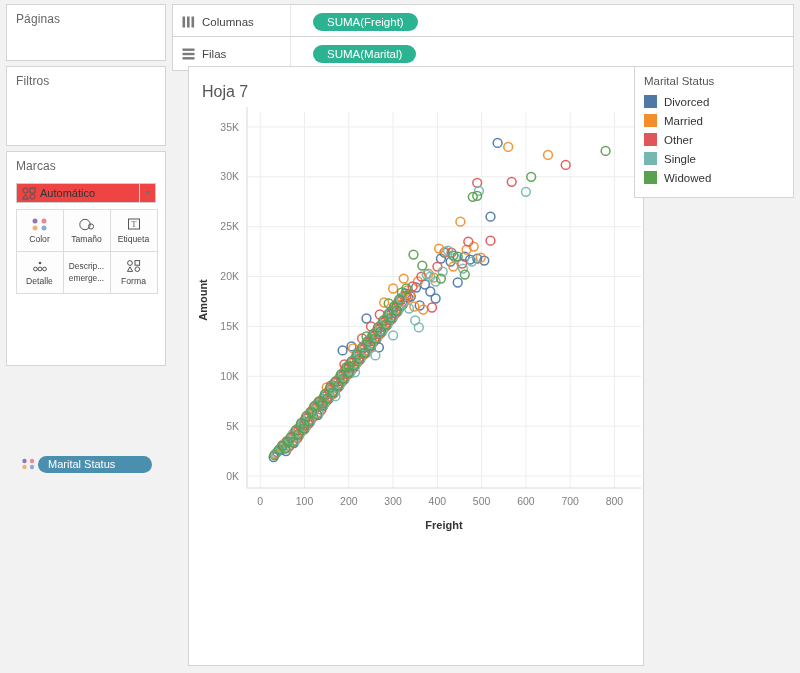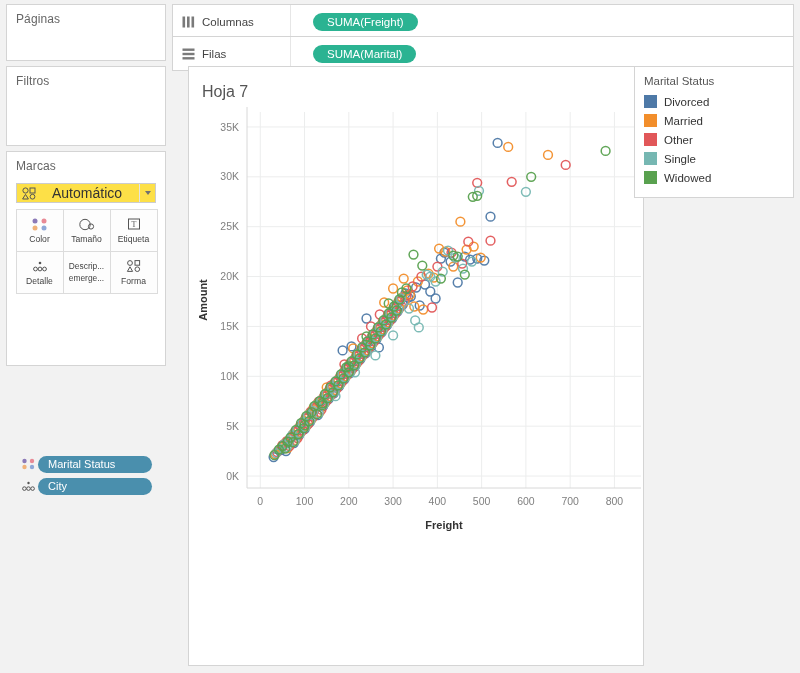--- a/index.html
+++ b/index.html
@@ -34,27 +34,26 @@
   #pages-card  { left: 6px;  top: 4px;   width: 160px; height: 57px; }
   #filters-card{ left: 6px;  top: 66px;  width: 160px; height: 80px; }
   #marks-card  { left: 6px;  top: 151px; width: 160px; height: 215px; }
 
   
   .mark-type {
     position: absolute;
     left: 9px; top: 31px;
     width: 140px; height: 20px;
     border: 1px solid #cccccc;
-    background: #fde047;
+    background: #ef4444;
     box-sizing: border-box;
     display: flex;
     align-items: center;
-    font-size: 14px;
+    font-size: 11px;
     color: #333333;
-    gap: 12px;
   }
   .mark-type .mt-icon { margin: 0 4px 0 5px; display:flex; }
   .mark-type .mt-label { flex: 1; }
   .mark-type .mt-caret {
     width: 15px;
     border-left: 1px solid #e3e3e3;
     height: 100%;
     display: flex; align-items: center; justify-content: center;
   }
   .caret-dn {
@@ -296,31 +295,20 @@
         <svg width="17" height="14" viewBox="0 0 17 14">
           <circle cx="4.5" cy="4" r="2.2" fill="#8c7ab8"></circle>
           <circle cx="12" cy="4" r="2.2" fill="#e88a96"></circle>
           <circle cx="4.5" cy="10" r="2.2" fill="#f0b27a"></circle>
           <circle cx="12" cy="10" r="2.2" fill="#8fa8d8"></circle>
         </svg>
       </span>
       <span class="pill">Marital Status</span>
     </div>
 
-    <div class="pill-row" id="pill-row-2">
-      <span class="pill-icon">
-        <svg width="17" height="14" viewBox="0 0 17 14">
-          <circle cx="8.5" cy="4" r="1.2" fill="#555"></circle>
-          <circle cx="4.4" cy="9.6" r="1.8" fill="none" stroke="#555" stroke-width="1"></circle>
-          <circle cx="8.5" cy="9.6" r="1.8" fill="none" stroke="#555" stroke-width="1"></circle>
-          <circle cx="12.6" cy="9.6" r="1.8" fill="none" stroke="#555" stroke-width="1"></circle>
-        </svg>
-      </span>
-      <span class="pill">City</span>
-    </div>
   </div>
 
   <div class="shelf" id="shelf-columns">
     <div class="shelf-label-box">
       <span class="shelf-icon">
         <svg width="13" height="12" viewBox="0 0 13 12">
           <rect x="0.5" y="0.5" width="2.6" height="11" fill="#7a7a7a"></rect>
           <rect x="5.0" y="0.5" width="2.6" height="11" fill="#7a7a7a"></rect>
           <rect x="9.5" y="0.5" width="2.6" height="11" fill="#7a7a7a"></rect>
         </svg>

